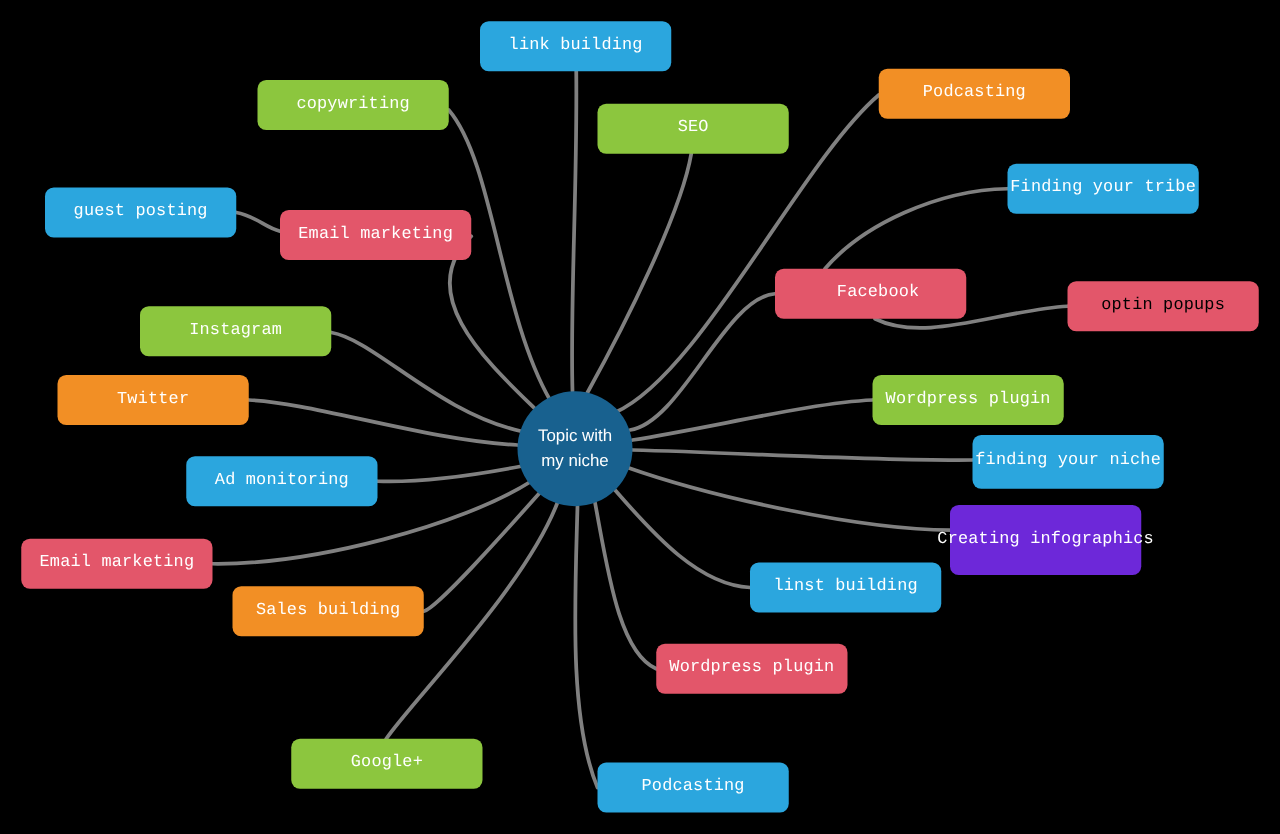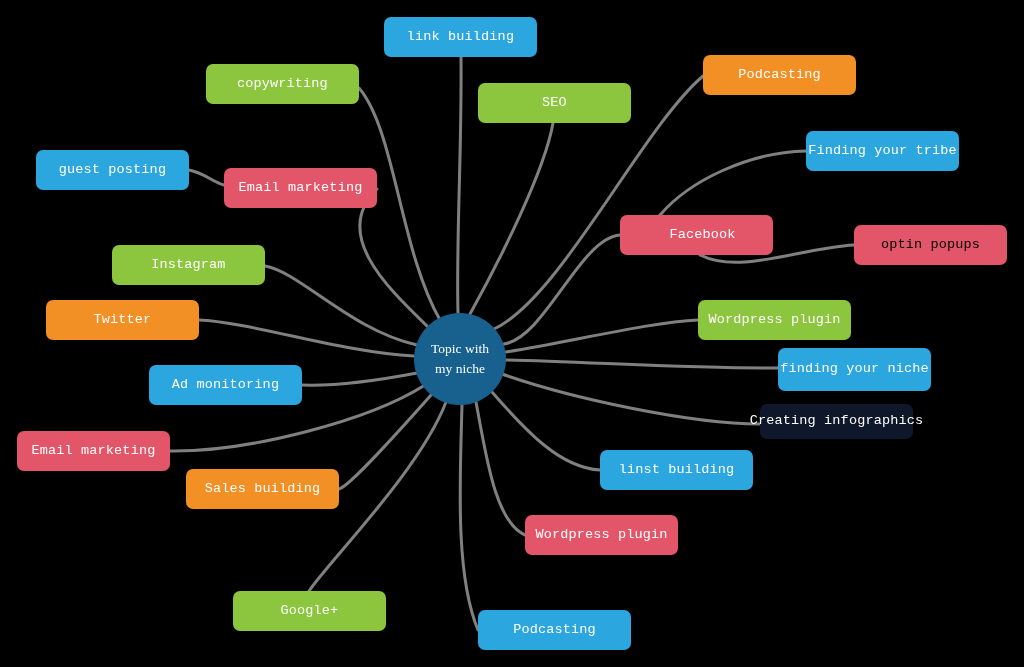--- a/index.html
+++ b/index.html
@@ -54,21 +54,20 @@
     display: flex;
     flex-direction: column;
     align-items: center;
     justify-content: center;
     color: #ffffff;
     font-size: 13.5px;
     line-height: 1.45;
     text-align: center;
     white-space: nowrap;
     user-select: none;
-    font-family: Liberation Serif, serif;
   }
 </style>
 </head>
 <body>
 
 <div id="canvas" style="background: rgb(0, 0, 0);">
 
   <svg id="edge-layer" viewBox="0 0 1024 667">
       <path d="M 458 313 C 456 240 462 150 461 57" class="edge" stroke="#808080"></path>
       <path d="M 440 320 C 400 250 395 130 359 88" class="edge" stroke="#808080"></path>
@@ -134,21 +133,21 @@
       </div>
       <div class="node" style="left: 698px; top: 300px; width: 153px; height: 40px; background: rgb(140, 198, 62); color: rgb(255, 255, 255);">
         <span>Wordpress plugin</span>
       </div>
       <div class="node" style="left: 778px; top: 348px; width: 153px; height: 43px; background: rgb(43, 166, 222); color: rgb(255, 255, 255);">
         <span>finding your niche</span>
       </div>
       <div class="node" style="left: 149px; top: 365px; width: 153px; height: 40px; background: rgb(43, 166, 222); color: rgb(255, 255, 255);">
         <span>Ad monitoring</span>
       </div>
-      <div class="node" style="left: 760px; top: 404px; width: 153px; height: 35px; background: #0f172a; color: rgb(255, 255, 255);">
+      <div class="node" style="left: 760px; top: 404px; width: 153px; height: 56px; background: #6d28d9; color: rgb(255, 255, 255);">
         <span>Creating infographics</span>
       </div>
       <div class="node" style="left: 17px; top: 431px; width: 153px; height: 40px; background: rgb(227, 86, 106); color: rgb(255, 255, 255);">
         <span>Email marketing</span>
       </div>
       <div class="node" style="left: 600px; top: 450px; width: 153px; height: 40px; background: rgb(43, 166, 222); color: rgb(255, 255, 255);">
         <span>linst building</span>
       </div>
       <div class="node" style="left: 186px; top: 469px; width: 153px; height: 40px; background: rgb(242, 143, 37); color: rgb(255, 255, 255);">
         <span>Sales building</span>

